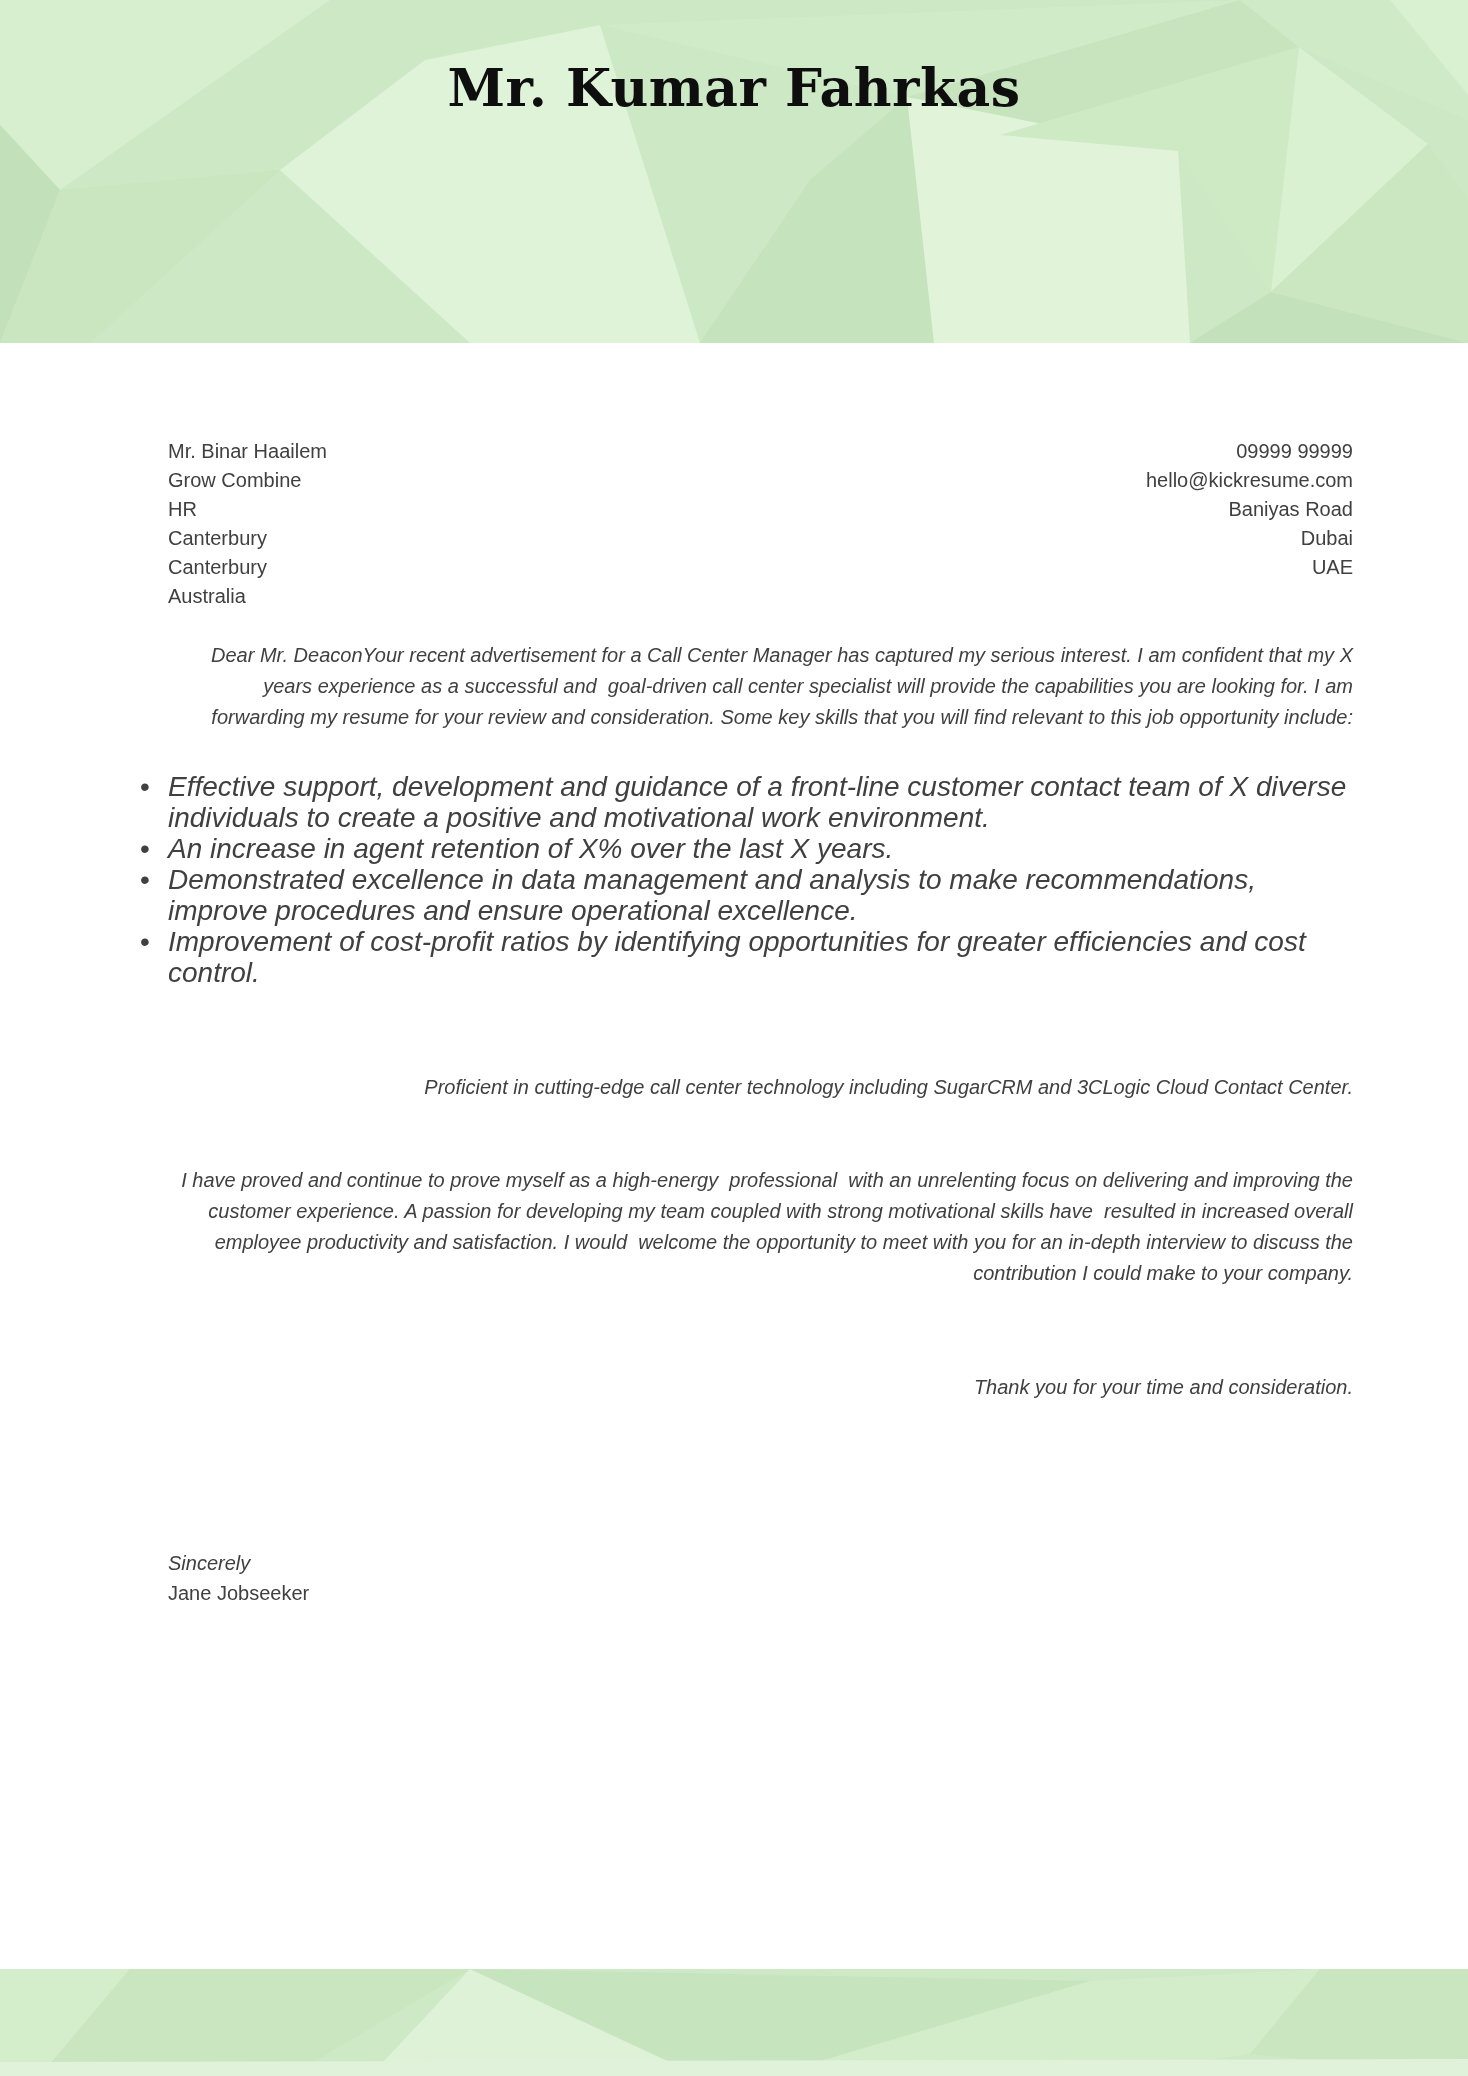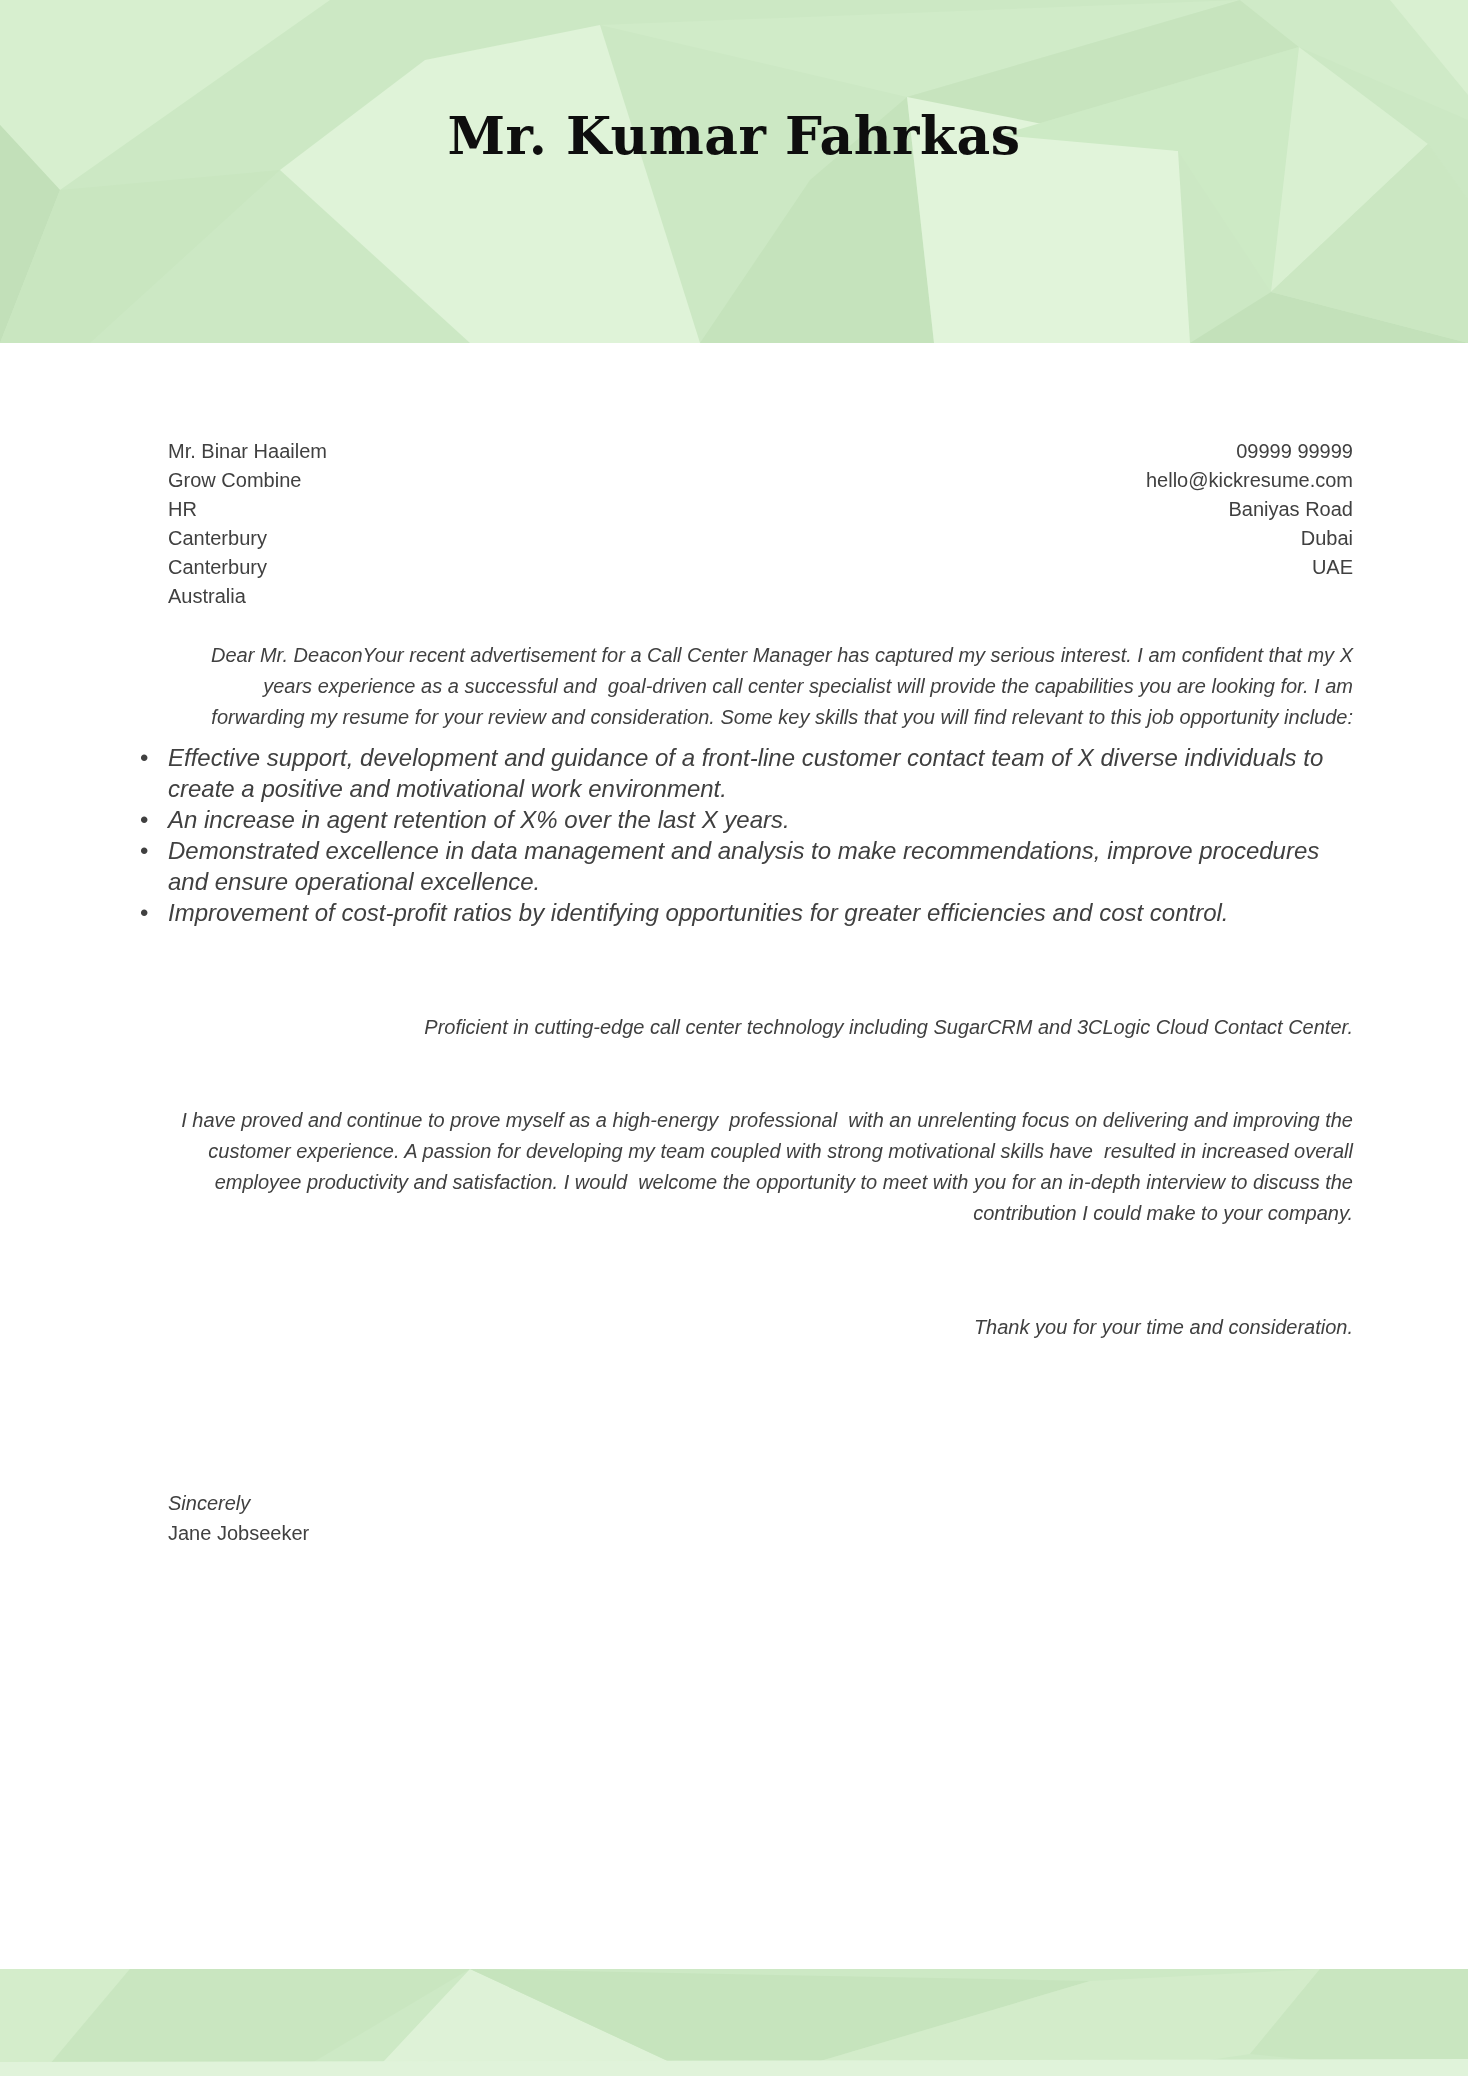--- a/index.html
+++ b/index.html
@@ -19,21 +19,21 @@
   .hero {
     position: absolute;
     top: 0; left: 0;
     width: 1468px;
     height: 343px;
   }
   .hero svg { position: absolute; inset: 0; display: block; }
   .hero h1 {
     position: relative;
     margin: 0;
-    padding-top: 108px;
+    padding-top: 60px;
     text-align: center;
     font-family: "DejaVu Serif", serif;
     font-weight: 700;
     font-size: 52px;
     line-height: 56px;
     color: #0e0e0e;
     letter-spacing: 0.5px;
   }
   .content {
     position: absolute;
@@ -53,24 +53,24 @@
   .date { font-weight: 700; }
   .para {
     margin: 29px 0 0 0;
     font-size: 20px;
     line-height: 31px;
     font-style: italic;
     white-space: pre-wrap;
     text-align: right;
   }
   .bullets {
-    margin: 9px 0 0 0;
+    margin: 38px 0 0 0;
     padding: 0;
     list-style: none;
-    font-size: 24px;
+    font-size: 28px;
     line-height: 31px;
     font-style: italic;
   }
   .bullets li { position: relative; white-space: pre-wrap; }
   .bullets li::before {
     content: "\2022";
     position: absolute;
     left: -28px;
     top: 0;
     font-style: normal;

